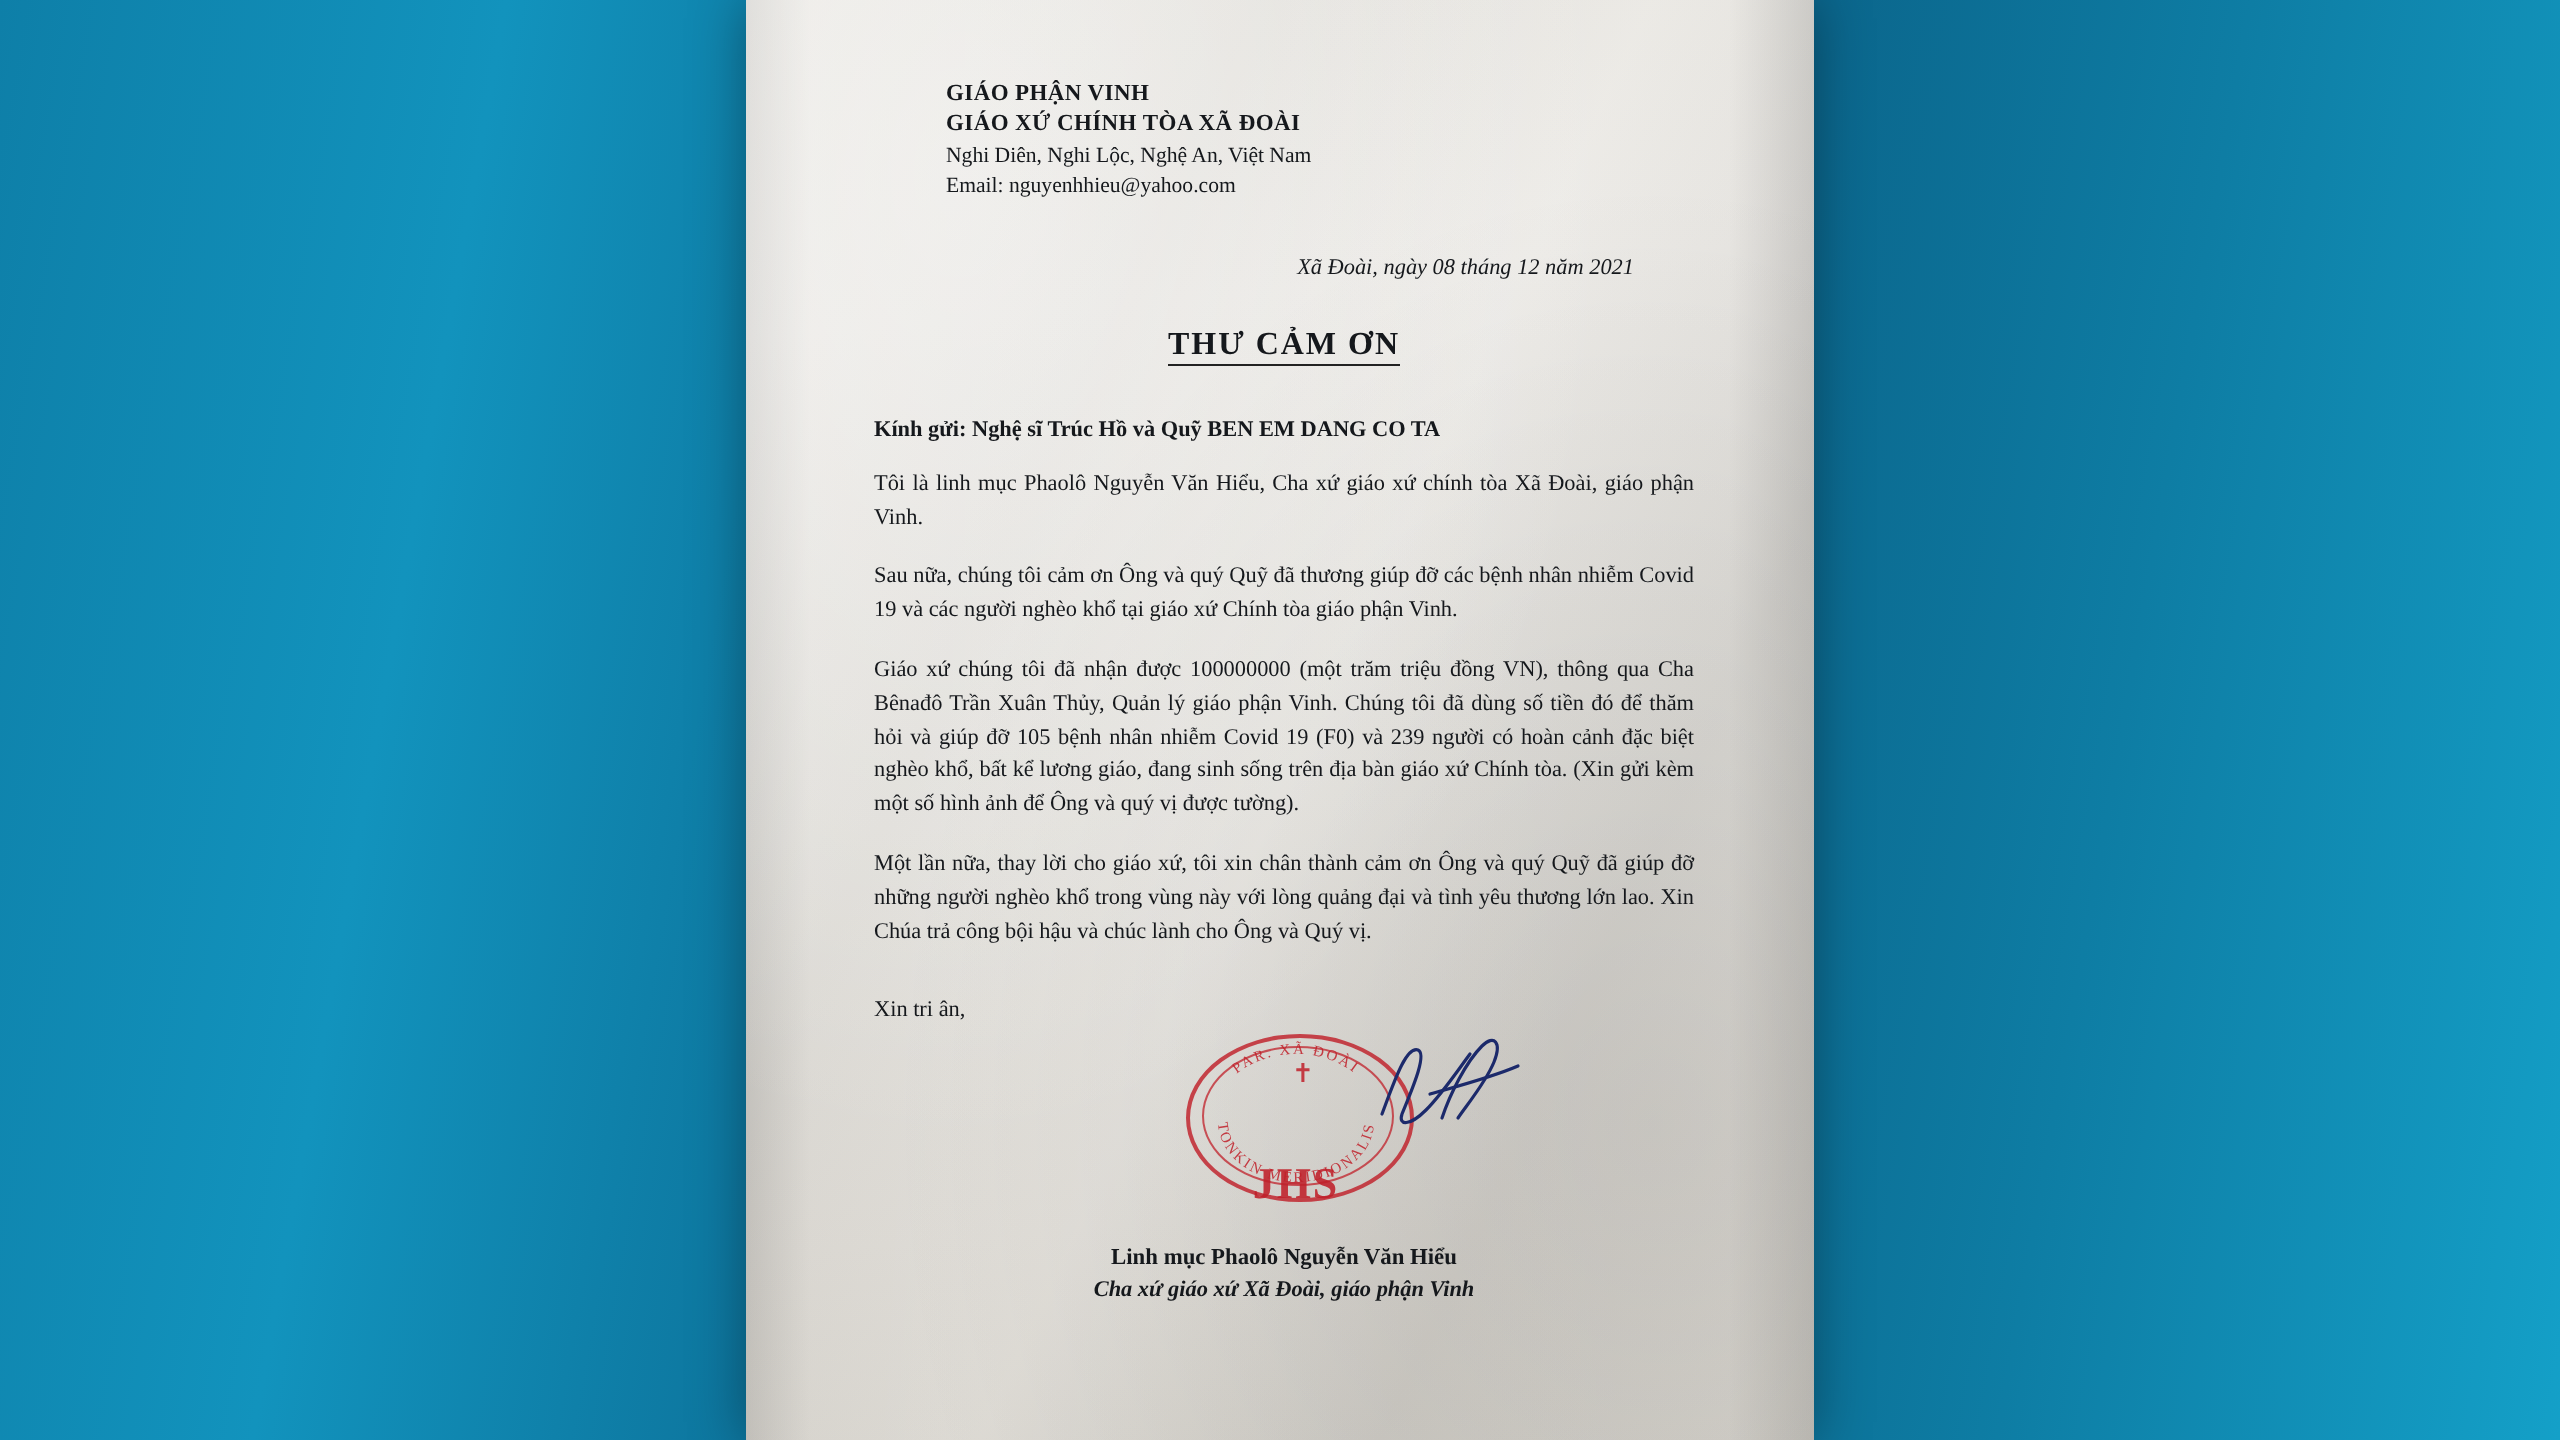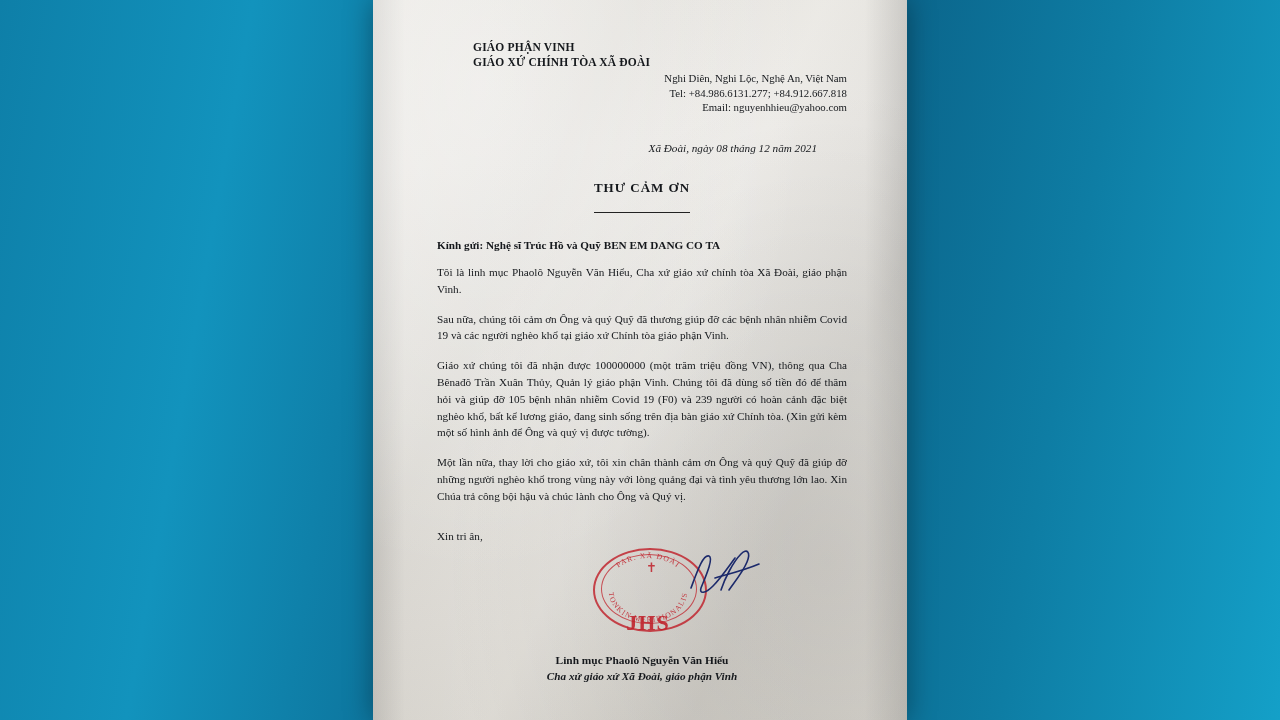--- a/index.html
+++ b/index.html
@@ -50,41 +50,40 @@
     padding-left: 36px;
     line-height: 1.32;
   }
   .lh-line1, .lh-line2 {
     font-weight: bold;
     font-size: 11.5px;
     letter-spacing: 0.2px;
   }
   .lh-line3, .lh-line4, .lh-line5 {
     font-size: 10.8px;
-    text-align: right;
   }
   .lh-line3 { margin-top: 1px; }
   .date {
     margin-top: 28px;
     text-align: right;
     font-style: italic;
     font-size: 11.2px;
     padding-right: 30px;
   }
   .title-wrap {
     margin-top: 24px;
     text-align: center;
   }
   .title {
     display: inline-block;
     font-weight: bold;
-    font-size: 13px;
+    font-size: 16px;
     letter-spacing: 1px;
     border-bottom: 1.1px solid #222;
-    padding-bottom: 16px;
+    padding-bottom: 0;
   }
   .recipient {
     margin-top: 26px;
     font-weight: bold;
     font-size: 11.2px;
   }
   .body-p {
     margin-top: 13px;
     font-size: 11.2px;
     line-height: 1.5;
@@ -179,21 +178,20 @@
 <body>
 
 <div class="stage">
   <div class="paper">
     <div class="content">
 
       <div class="letterhead">
         <div class="lh-line1">GIÁO PHẬN VINH</div>
         <div class="lh-line2">GIÁO XỨ CHÍNH TÒA XÃ ĐOÀI</div>
         <div class="lh-line3">Nghi Diên, Nghi Lộc, Nghệ An, Việt Nam</div>
-        <div class="lh-line4">Tel: +84.986.6131.277; +84.912.667.818</div>
         <div class="lh-line5">Email: nguyenhhieu@yahoo.com</div>
       </div>
 
       <div class="date">Xã Đoài, ngày 08 tháng 12 năm 2021</div>
 
       <div class="title-wrap">
         <span class="title">THƯ CẢM ƠN</span>
       </div>
 
       <div class="recipient">Kính gửi: Nghệ sĩ Trúc Hồ và Quỹ BEN EM DANG CO TA</div>

